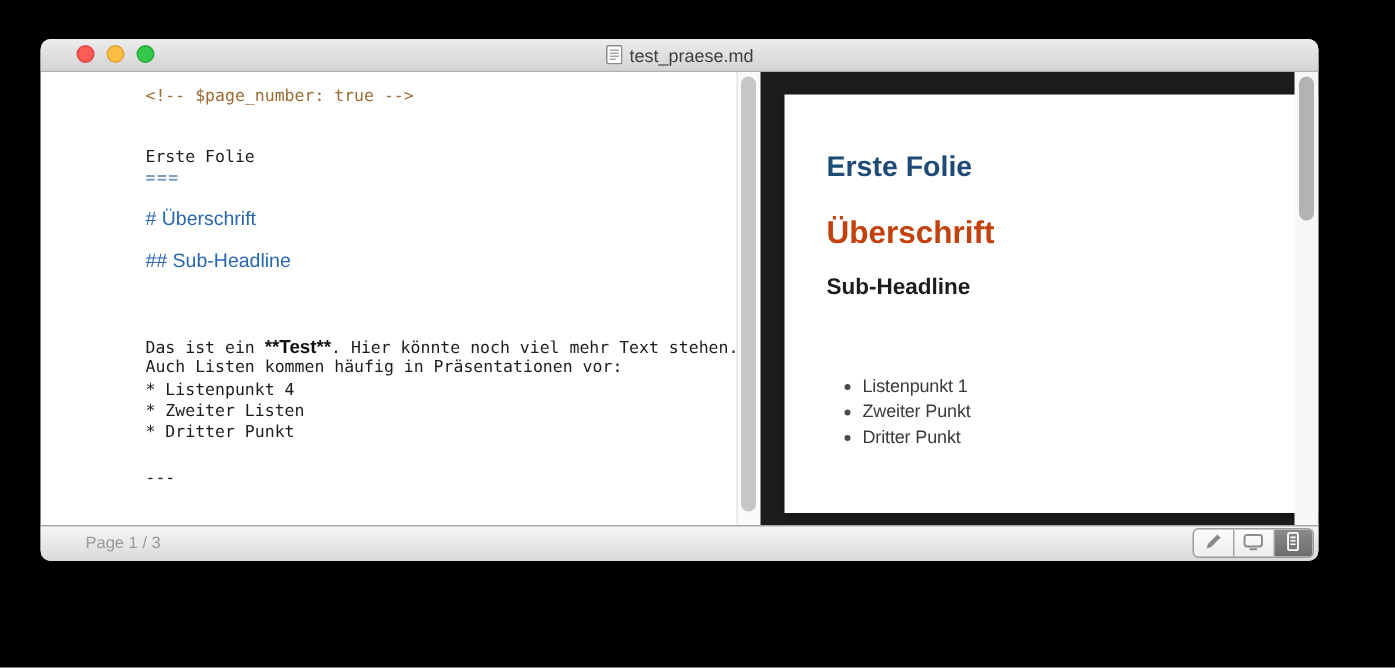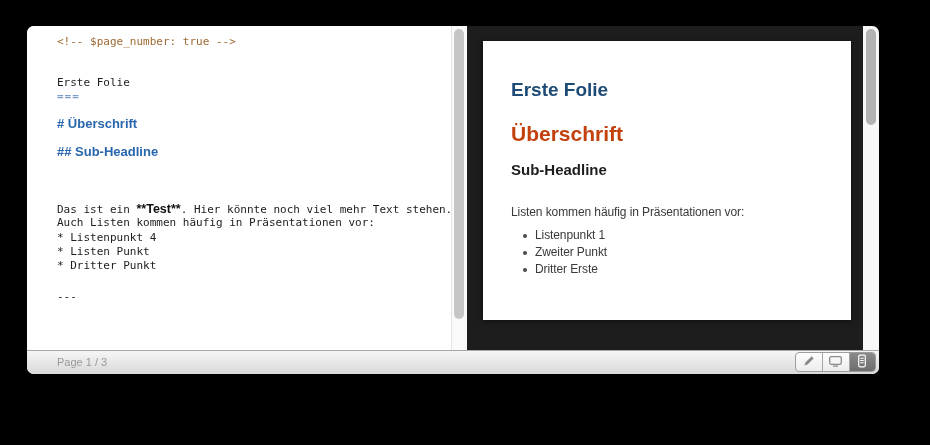--- a/index.html
+++ b/index.html
@@ -24,32 +24,32 @@
   .tl.red{background:#fc5b57;border:1px solid #e2433f;}
   .tl.yellow{background:#fdbe41;border:1px solid #e0a133;}
   .tl.green{background:#34c84a;border:1px solid #26a93a;}
   .title-wrap{
     position:absolute;left:0;right:0;top:0;height:21px;
     display:flex;align-items:center;justify-content:center;gap:5px;
   }
   .title-wrap .title{font-size:12px;color:#3f3f3f;font-weight:500;}
   .doc-icon-svg{display:block;}
   
-  .main{flex:1 1 auto;display:flex;overflow:hidden;position:relative;}
+  .main{flex:1 1 auto;display:flex;overflow:hidden;position:relative;padding-left:40px;}
   
   .editor{
     position:relative;width:440px;flex:0 0 440px;background:#ffffff;overflow:hidden;
     font-family:"DejaVu Sans Mono","Liberation Mono",monospace;
     font-size:11px;color:#1c1c1c;
   }
   .eline{position:absolute;left:30px;white-space:nowrap;line-height:14px;}
   .eline.comment{color:#9e6a33;}
   .eline.setext-ul{color:#7d9fc7;font-weight:bold;letter-spacing:1px;}
   .eline.mdheading{
-    font-family:"Liberation Sans",sans-serif;font-size:13px;font-weight:700;
+    font-family:"Liberation Sans",sans-serif;font-size:13px;font-weight:400;
     color:#2867ae;line-height:16px;
   }
   .eline .strong-inline{
     font-family:"Liberation Sans",sans-serif;font-weight:bold;font-size:12.5px;color:#111;
   }
   .editor-scrollbar{
     position:absolute;top:0;right:0;width:15px;height:100%;
     background:#fafafa;border-left:1px solid #e4e4e4;
   }
   .editor-scrollbar .thumb{
@@ -107,57 +107,75 @@
     background:transparent;display:flex;align-items:center;justify-content:center;
   }
   .segmented .seg + .seg{border-left:1px solid #a5a5a5;}
   .segmented .seg.selected{background:linear-gradient(#8a8a8a,#6d6d6d);}
 </style>
 </head>
 <body>
 
 <div class="window">
 
+  <div class="titlebar">
+    <div class="traffic-lights">
+      <span class="tl red"></span>
+      <span class="tl yellow"></span>
+      <span class="tl green"></span>
+    </div>
+    <div class="title-wrap">
+      <span>
+        <svg class="doc-icon-svg" width="11" height="13" viewBox="0 0 11 13">
+          <rect x="0.5" y="0.5" width="10" height="12" rx="1" fill="#fdfdfd" stroke="#8d8d8d"></rect>
+          <line x1="2.5" y1="3.5" x2="8.5" y2="3.5" stroke="#a8a8a8"></line>
+          <line x1="2.5" y1="5.5" x2="8.5" y2="5.5" stroke="#a8a8a8"></line>
+          <line x1="2.5" y1="7.5" x2="8.5" y2="7.5" stroke="#a8a8a8"></line>
+          <line x1="2.5" y1="9.5" x2="6.5" y2="9.5" stroke="#a8a8a8"></line>
+        </svg>
+      </span>
+      <span class="title">test_praese.md</span>
+    </div>
+  </div>
 
   <div class="main">
 
     <div class="editor">
       <div class="eline comment" style="top:9px">&lt;!-- $page_number: true --&gt;</div>
       <div class="eline" style="top:50px">Erste Folie</div>
       <div class="eline setext-ul" style="top:64px">===</div>
       <div class="eline mdheading" style="top:90px"># Überschrift</div>
       <div class="eline mdheading" style="top:118px">## Sub-Headline</div>
       <div class="eline" style="top:190px">Auch Listen kommen häufig in Präsentationen vor:</div>
       <div class="eline" style="top:176px"><span>Das ist ein </span><span class="strong-inline">**Test**</span><span>. Hier könnte noch viel mehr Text stehen.</span></div>
       <div class="eline" style="top:205px">* Listenpunkt 4</div>
-      <div class="eline" style="top:219px">* Listen Punkt</div>
+      <div class="eline" style="top:219px">* Zweiter Listen</div>
       <div class="eline" style="top:233px">* Dritter Punkt</div>
       <div class="eline" style="top:264px">---</div>
       <div class="editor-scrollbar">
         <div class="thumb"></div>
       </div>
     </div>
 
     <div class="preview">
       <div class="slide">
         <div class="s-h1-setext">Erste Folie</div>
         <div class="s-h1">Überschrift</div>
         <div class="s-h2">Sub-Headline</div>
-        <div class="s-para2 s-body">Listen kommen häufig in Präsentationen vor:</div>
         <div class="s-bullet b0 s-body">
             <span class="dot"></span>
             <span>Listenpunkt 1</span>
           </div>
         <div class="s-bullet b1 s-body">
             <span class="dot"></span>
             <span>Zweiter Punkt</span>
           </div>
         <div class="s-bullet b2 s-body">
             <span class="dot"></span>
-            <span>Dritter Erste</span>
+            <span>Dritter Punkt</span>
           </div>
       </div>
       <div class="preview-scrollbar">
         <div class="thumb"></div>
       </div>
     </div>
   </div>
 
   <div class="statusbar">
     <span class="page-indicator">Page 1 / 3</span>

